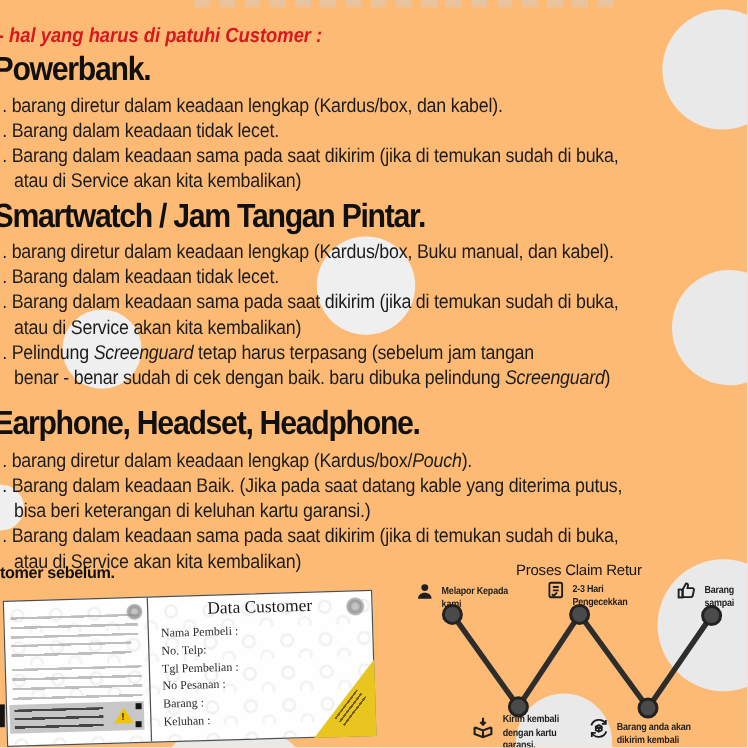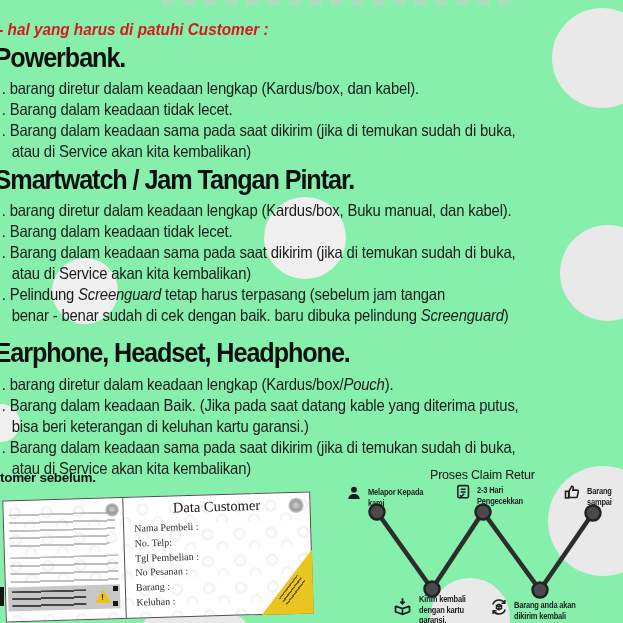--- a/index.html
+++ b/index.html
@@ -1,16 +1,16 @@
 <!DOCTYPE html>
 <html style="--heading-red: #d7181f; --card-corner-yellow: #e9c51f; --warning-yellow: #f2c400; --bg-circle-gray: #e9e9e9;"><head>
 <meta charset="utf-8">
 <style>
   html,body{margin:0;padding:0;background:#fff;}
-  .stage{position:relative;width:623px;height:623px;overflow:hidden;background:#86efac;
+  .stage{position:relative;width:623px;height:623px;overflow:hidden;background:#fdba74;
          font-family:"Liberation Sans",sans-serif;color:#1f1f1f;}
   
   .bgc{position:absolute;border-radius:50%;background:var(--bg-circle-gray,#e9e9e9);}
   .bgc.lighter{background:#efefef;}
   
   .top-remnant{position:absolute;left:162px;top:0;width:356px;height:6px;opacity:.45;
     background:repeating-linear-gradient(90deg,#cfcfcf 0 13px,transparent 13px 21px);}
   
   .copy{position:absolute;left:0;top:20px;width:700px;transform:scaleX(0.9);transform-origin:0 0;}
   .intro{font-style:italic;font-weight:700;font-size:17px;line-height:20px;margin:0 0 3px -2px;

